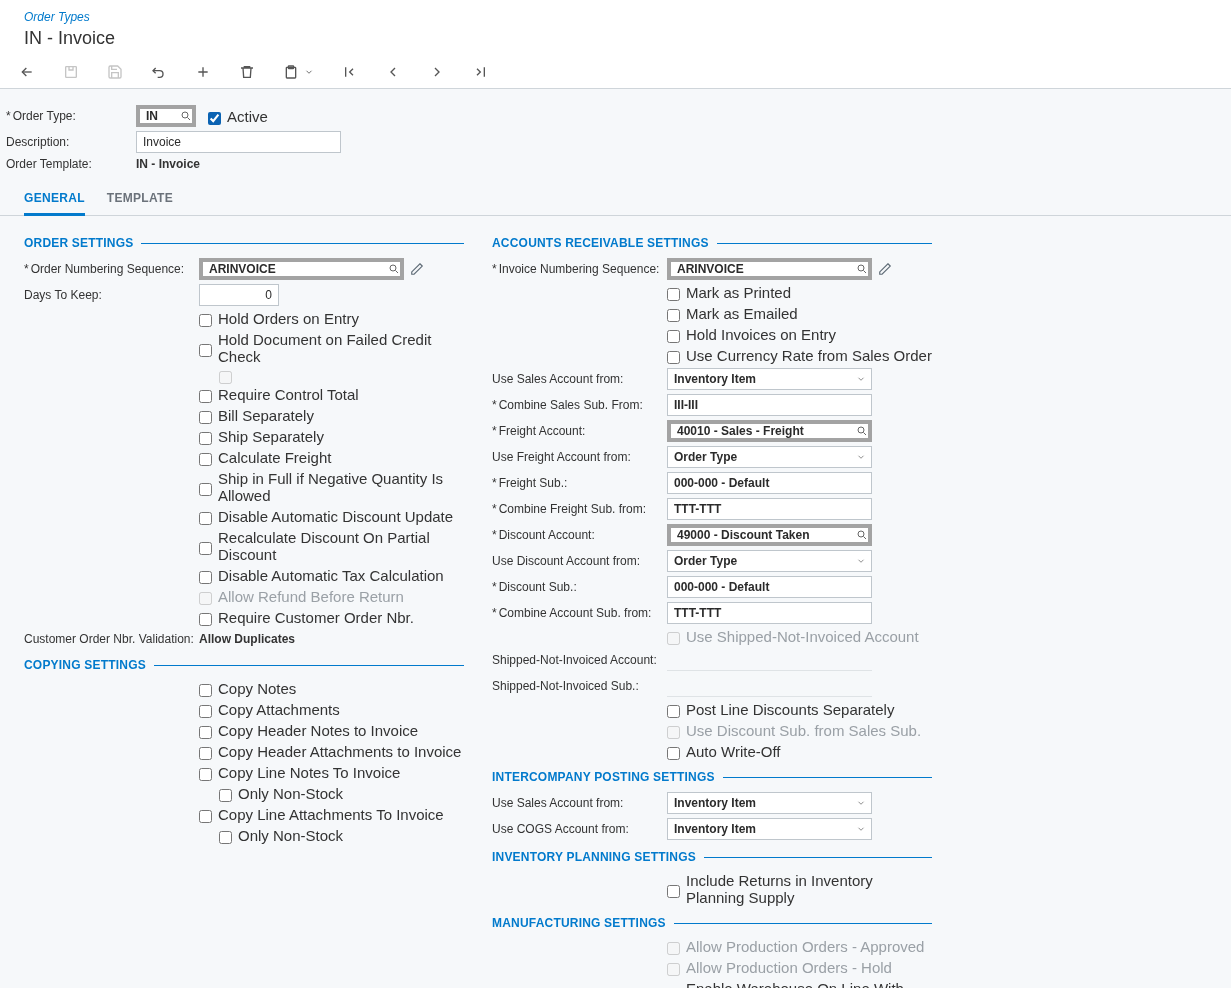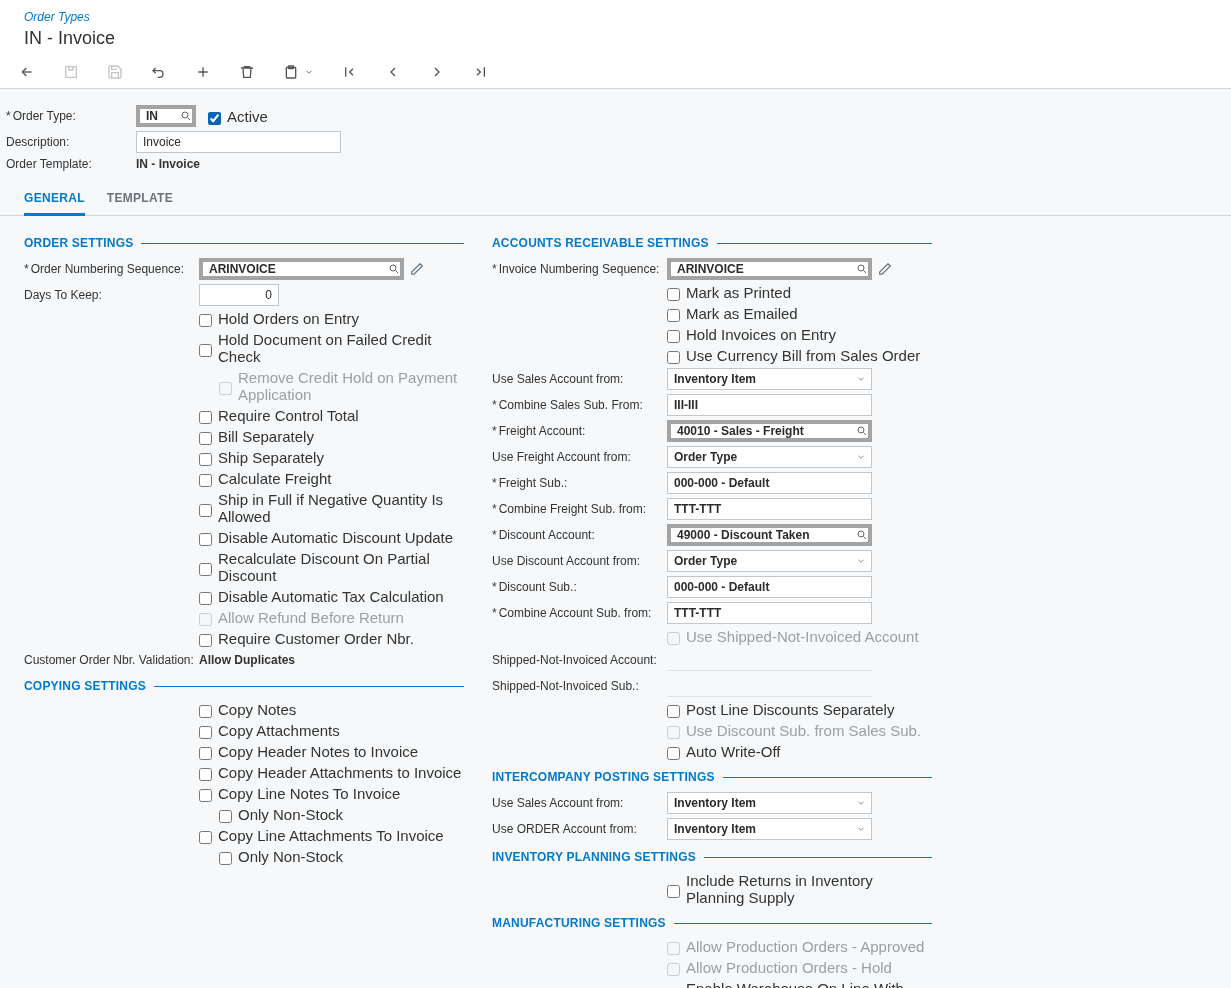--- a/index.html
+++ b/index.html
@@ -213,21 +213,20 @@
           <div class="chk-row">
               <input type="checkbox" class="chk" style="">
               <span class="chk-lbl">Hold Orders on Entry</span>
             </div>
           <div class="chk-row">
               <input type="checkbox" class="chk" style="">
               <span class="chk-lbl">Hold Document on Failed Credit Check</span>
             </div>
           <div class="chk-row indent disabled">
               <input type="checkbox" class="chk" disabled="" style="">
-              <span class="chk-lbl">Remove Credit Hold on Payment Application</span>
             </div>
           <div class="chk-row">
               <input type="checkbox" class="chk" style="">
               <span class="chk-lbl">Require Control Total</span>
             </div>
           <div class="chk-row">
               <input type="checkbox" class="chk" style="">
               <span class="chk-lbl">Bill Separately</span>
             </div>
           <div class="chk-row">
@@ -339,21 +338,21 @@
           <div class="chk-row">
               <input type="checkbox" class="chk" style="">
               <span class="chk-lbl">Mark as Emailed</span>
             </div>
           <div class="chk-row">
               <input type="checkbox" class="chk" style="">
               <span class="chk-lbl">Hold Invoices on Entry</span>
             </div>
           <div class="chk-row">
               <input type="checkbox" class="chk" style="">
-              <span class="chk-lbl">Use Currency Bill from Sales Order</span>
+              <span class="chk-lbl">Use Currency Rate from Sales Order</span>
             </div>
         </div>
 
         <div class="form-row">
           <div class="form-label">Use Sales Account from:</div>
           <div class="form-field">
               <div class="sel-wrap"><input class="txt-input sel bold" readonly="" value="Inventory Item" style=""><span class="sel-caret">
                   <svg viewBox="0 0 24 24" fill="none" stroke="currentColor" stroke-width="2">
                     <path d="M6 9l6 6 6-6"></path>
                   </svg>
@@ -473,21 +472,21 @@
           <div class="form-label">Use Sales Account from:</div>
           <div class="form-field">
               <div class="sel-wrap"><input class="txt-input sel bold" readonly="" value="Inventory Item" style=""><span class="sel-caret">
                   <svg viewBox="0 0 24 24" fill="none" stroke="currentColor" stroke-width="2">
                     <path d="M6 9l6 6 6-6"></path>
                   </svg>
                 </span></div>
             </div>
         </div>
         <div class="form-row">
-          <div class="form-label">Use ORDER Account from:</div>
+          <div class="form-label">Use COGS Account from:</div>
           <div class="form-field">
               <div class="sel-wrap"><input class="txt-input sel bold" readonly="" value="Inventory Item" style=""><span class="sel-caret">
                   <svg viewBox="0 0 24 24" fill="none" stroke="currentColor" stroke-width="2">
                     <path d="M6 9l6 6 6-6"></path>
                   </svg>
                 </span></div>
             </div>
         </div>
 
         <div class="section-head">

